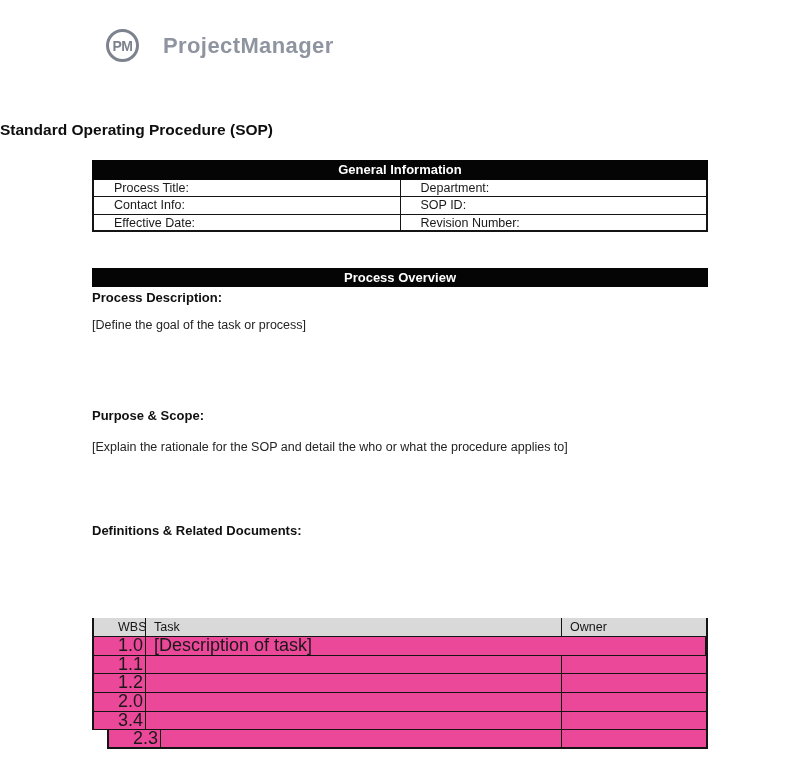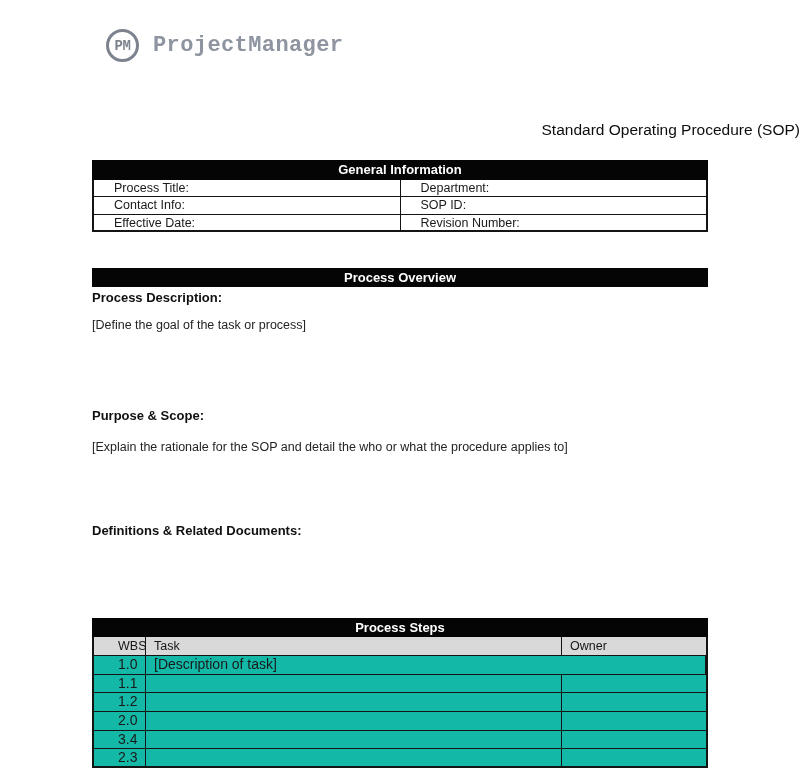--- a/index.html
+++ b/index.html
@@ -6,32 +6,32 @@
   html, body { margin: 0; padding: 0; }
   body {
     width: 800px; height: 779px;
     background: #ffffff;
     font-family: "Liberation Sans", sans-serif;
     color: #1c1c1c;
   }
   .page { position: relative; width: 800px; height: 779px; overflow: hidden; background: #fff; }
 
   
-  .logo { position: absolute; top: 29px; left: 106px; display: flex; align-items: center; gap: 14px; font-family: Liberation Mono, monospace; }
+  .logo { position: absolute; top: 29px; left: 106px; display: flex; align-items: center; gap: 24px; }
   .logo-circle {
     width: 33px; height: 33px; border: 3px solid #7d838e; border-radius: 50%;
     display: flex; align-items: center; justify-content: center;
     font-weight: bold; font-size: 14px; color: #7d838e; letter-spacing: -0.5px;
   }
   .logo-text { font-size: 22px; font-weight: bold; color: #8f95a0; letter-spacing: 0.4px; }
 
   
   .doc-title {
     position: absolute; top: 121px; left: 0; width: 100%;
-    text-align: right; font-size: 15.5px; font-weight: normal; color: #0e0e0e;
+    text-align: left; font-size: 15.5px; font-weight: bold; color: #0e0e0e;
   }
 
   
   .tbl { position: absolute; left: 92px; width: 616px; }
   .bar {
     background: #050505; color: #ffffff; text-align: center;
     font-size: 13px; font-weight: bold; height: 20px; line-height: 20px;
   }
 
   
@@ -53,26 +53,26 @@
   
   .steps { top: 618px; }
   .steps .bar { height: 19px; line-height: 19px; }
   .col-row {
     display: flex; height: 19px; background: #d9d9d9;
     border-left: 2px solid #141414; border-right: 2px solid #141414;
     border-bottom: 1px solid #141414;
     font-size: 12.5px; line-height: 18px; color: #161616;
   }
   .step-row {
-    display: flex; height: 18.7px; background: #14b8a6;
+    display: flex; height: 18.7px; background: #ec4899;
     border-left: 2px solid #141414; border-right: 2px solid #141414;
     border-bottom: 1px solid #141414;
-    font-size: 14px; line-height: 17.5px; color: #191919;
+    font-size: 18px; line-height: 17.5px; color: #191919;
   }
-  .step-row:last-child { border-bottom: 2px solid #141414; }
+  .step-row:last-child { border-bottom: 2px solid #141414; margin-left: 15px; }
   .c-wbs { width: 52px; padding-left: 24px; border-right: 1px solid #141414; }
   .c-task { flex: 1; padding-left: 8px; border-right: 1px solid #141414; }
   .c-owner { width: 144px; padding-left: 8px; }
 </style>
 </head>
 <body>
 
 <div class="page">
 
   <div class="logo">
@@ -104,21 +104,20 @@
 
   <div class="sec-label" style="top:290px">Process Description:</div>
   <div class="ph" style="top:318px">[Define the goal of the task or process]</div>
 
   <div class="sec-label" style="top:408px">Purpose &amp; Scope:</div>
   <div class="ph" style="top:440px">[Explain the rationale for the SOP and detail the who or what the procedure applies to]</div>
 
   <div class="sec-label" style="top:523px">Definitions &amp; Related Documents:</div>
 
   <div class="tbl steps">
-    <div class="bar">Process Steps</div>
 
     <div class="col-row">
       <div class="c-wbs">WBS</div>
       <div class="c-task">Task</div>
       <div class="c-owner">Owner</div>
     </div>
 
     <div class="step-row">
       <div class="c-wbs">1.0</div>
       <div class="c-task">[Description of task]</div>

